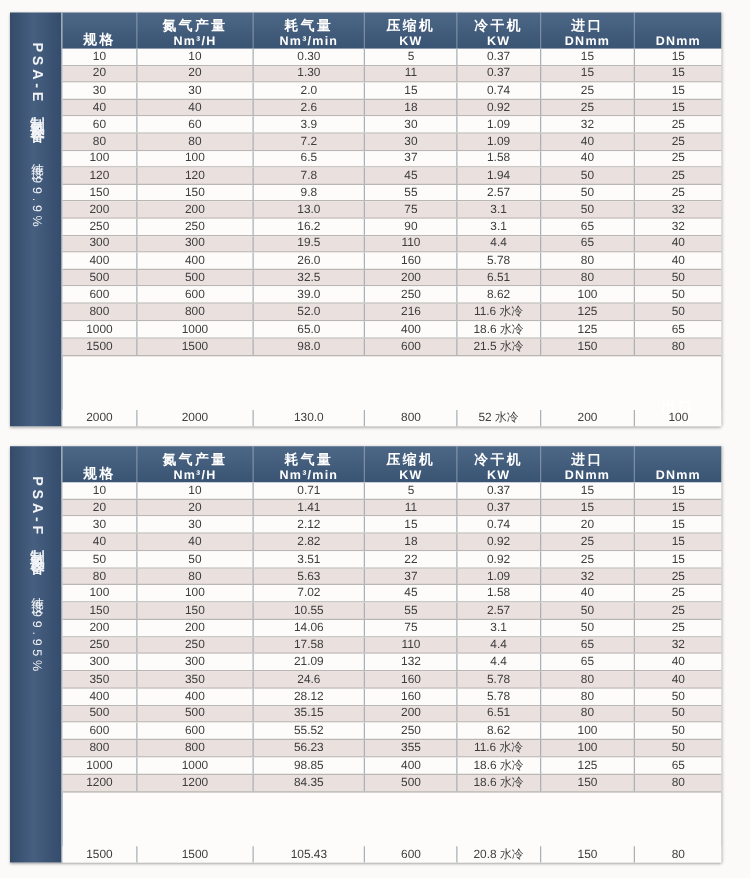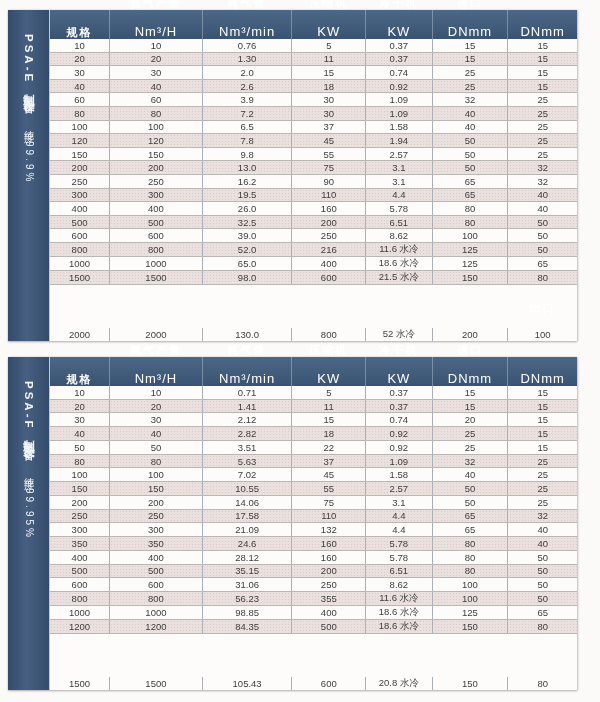--- a/index.html
+++ b/index.html
@@ -82,24 +82,24 @@
     border-right:1px solid rgba(230,235,240,.35);
     line-height:1.05;
   }
   .hcell:last-child{border-right:none;gap:42px;}
   .hcell .main{
     font-size:11px;
     font-weight:bold;
     letter-spacing:2px;
   }
   .hcell .sub{
-    font-size:13px;
-    font-weight:normal;
+    font-size:10px;
+    font-weight:bold;
     letter-spacing:1px;
-    margin-top:16px;
+    margin-top:1px;
   }
   .tbody{
     flex:1;
     display:flex;
     flex-direction:column;
   }
   .row{
     flex:1;
     display:flex;
     border-bottom:1px solid var(--grid-line);
@@ -167,21 +167,21 @@
           </div>
           <div class="hcell col-6">
             <span class="main">出口</span>
             <span class="sub">DNmm</span>
           </div>
         </div>
       <div class="tbody">
           <div class="row">
             <div class="cell col-0">10</div>
             <div class="cell col-1">10</div>
-            <div class="cell col-2">0.76</div>
+            <div class="cell col-2">0.30</div>
             <div class="cell col-3">5</div>
             <div class="cell col-4">0.37</div>
             <div class="cell col-5">15</div>
             <div class="cell col-6">15</div>
           </div>
           <div class="row alt">
             <div class="cell col-0">20</div>
             <div class="cell col-1">20</div>
             <div class="cell col-2">1.30</div>
             <div class="cell col-3">11</div>
@@ -504,21 +504,21 @@
             <div class="cell col-1">500</div>
             <div class="cell col-2">35.15</div>
             <div class="cell col-3">200</div>
             <div class="cell col-4">6.51</div>
             <div class="cell col-5">80</div>
             <div class="cell col-6">50</div>
           </div>
           <div class="row">
             <div class="cell col-0">600</div>
             <div class="cell col-1">600</div>
-            <div class="cell col-2">31.06</div>
+            <div class="cell col-2">55.52</div>
             <div class="cell col-3">250</div>
             <div class="cell col-4">8.62</div>
             <div class="cell col-5">100</div>
             <div class="cell col-6">50</div>
           </div>
           <div class="row alt">
             <div class="cell col-0">800</div>
             <div class="cell col-1">800</div>
             <div class="cell col-2">56.23</div>
             <div class="cell col-3">355</div>

